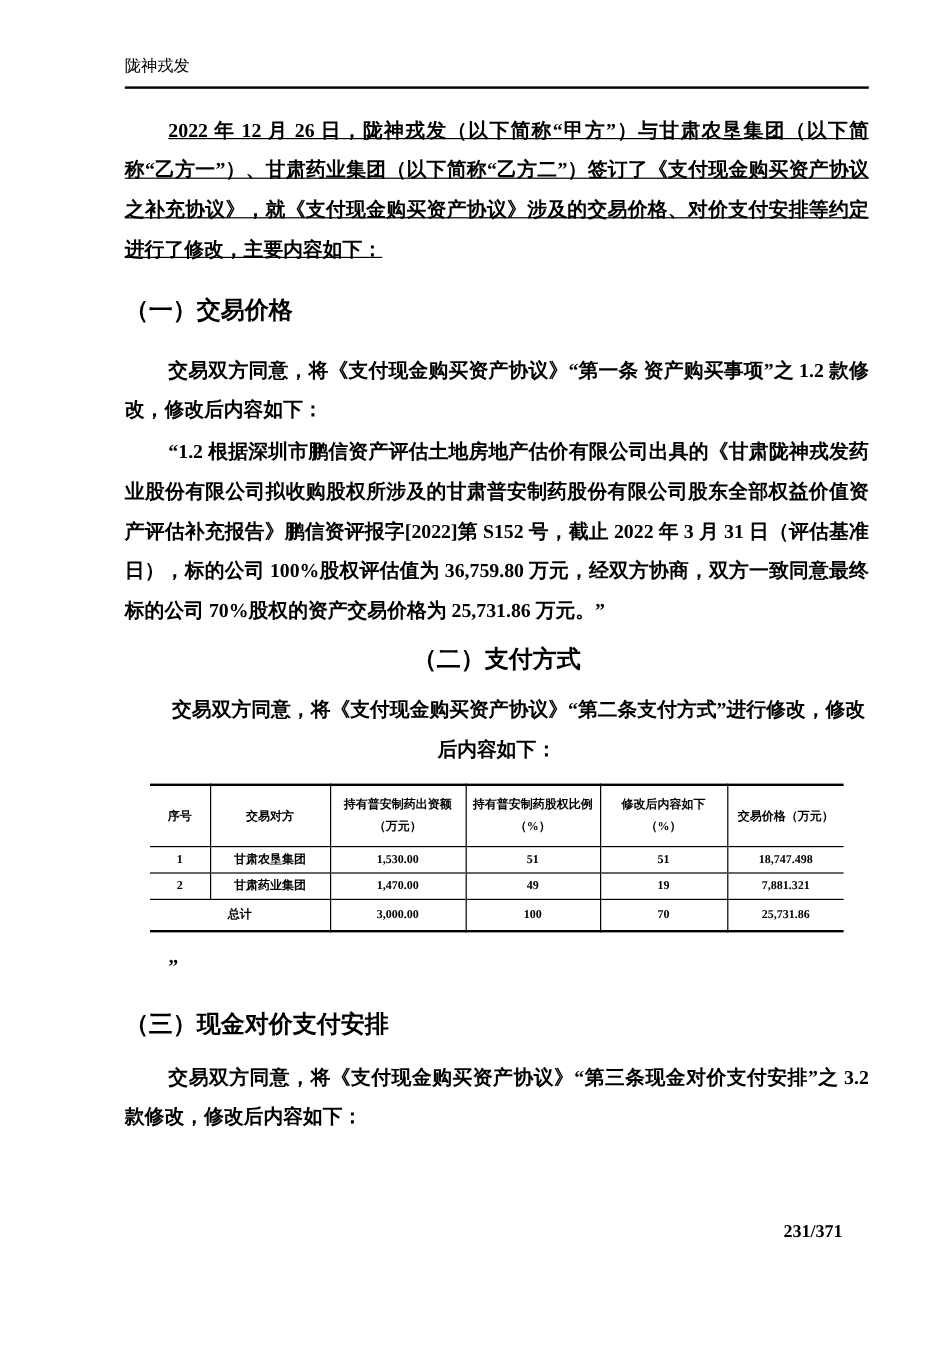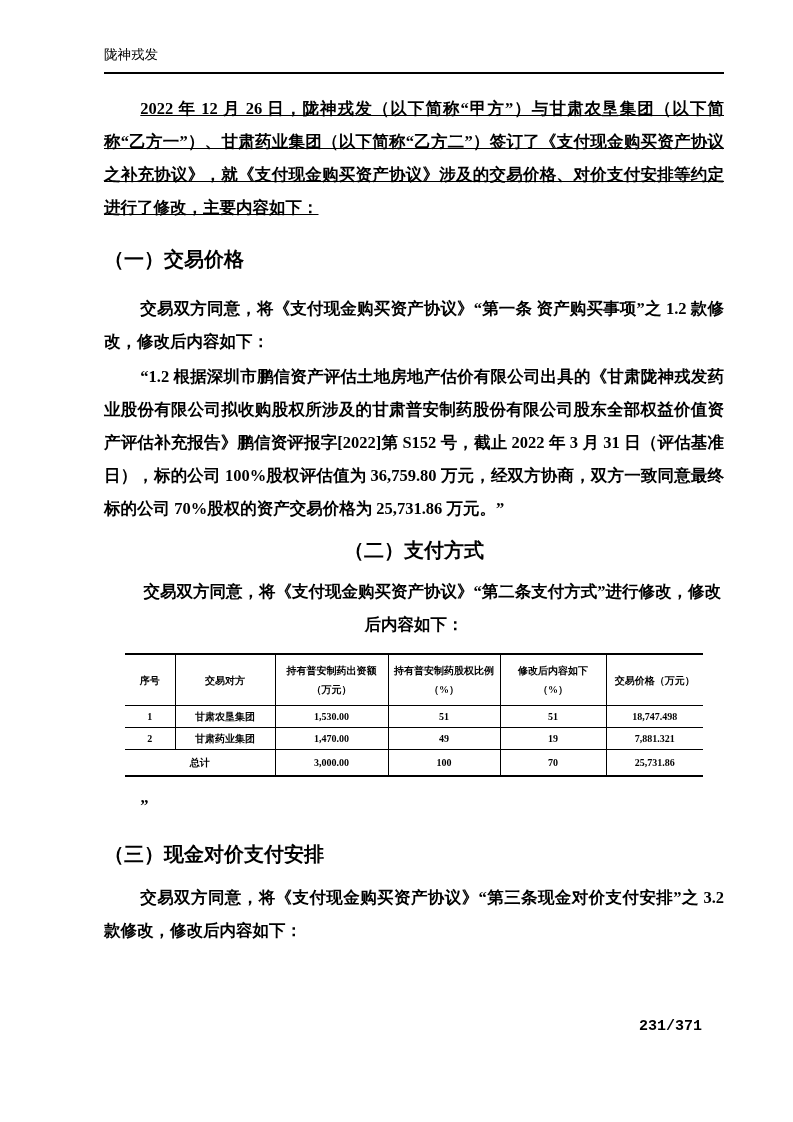--- a/index.html
+++ b/index.html
@@ -71,21 +71,20 @@
   .deal-table tbody tr + tr td { border-top: 1px solid #000; }
   .deal-table tbody tr.total-row td { height: 25px; line-height: 25px; }
 
   .page-number {
     position: absolute;
     top: 1017px;
     right: 91px;
     font-size: 15px;
     font-weight: bold;
     line-height: 20px;
-    font-family: Liberation Mono, monospace;
   }
 </style>
 </head>
 <body>
 
 <div class="page">
 
   <div class="doc-header">
     <span>陇神戎发</span>
   </div>

